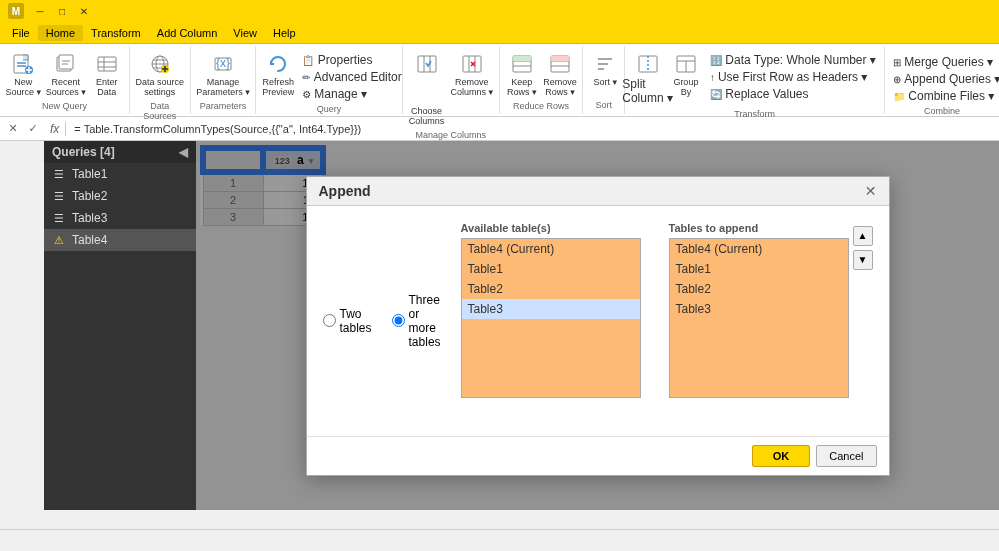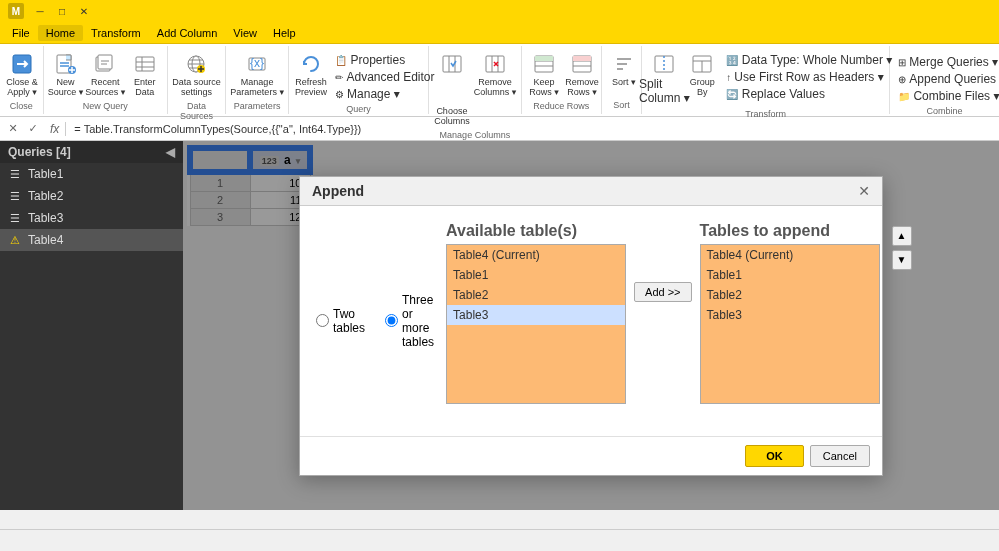--- a/index.html
+++ b/index.html
@@ -124,26 +124,27 @@
     .formula-input { flex: 1; font-size: 11px; color: #333; border: none; outline: none; padding: 0 4px; background: transparent; }
 
     
     .main-layout {
       display: flex;
       height: calc(551px - 22px - 22px - 72px - 24px - 22px);
     }
 
     
     .sidebar {
-      width: 183px;
+      width: 152px;
       background: #333;
       color: #fff;
       display: flex;
       flex-direction: column;
       flex-shrink: 0;
+      margin-left: 44px;
     }
     .sidebar-header {
       display: flex;
       align-items: center;
       justify-content: space-between;
       padding: 4px 8px;
       background: #2a2a2a;
       font-size: 11px;
       font-weight: bold;
       color: #ccc;
@@ -230,21 +231,21 @@
       padding: 6px 12px;
     }
     .modal-title { font-size: 14px; font-weight: bold; color: #333; }
     .modal-close { cursor: pointer; font-size: 14px; color: #666; border: none; background: transparent; }
     .modal-body { padding: 16px; flex: 1; display: flex; flex-direction: row; gap: 12px; }
     .modal-radio-row { display: flex; gap: 20px; align-items: center; }
     .modal-radio-label { display: flex; align-items: center; gap: 4px; font-size: 11px; cursor: pointer; }
     .modal-radio-label input[type=radio] { margin: 0; cursor: pointer; }
     .modal-tables-row { display: flex; gap: 8px; align-items: flex-start; flex: 1; }
     .table-box { display: flex; flex-direction: column; gap: 4px; }
-    .table-box-label { font-size: 16px; color: #555; font-weight: bold; }
+    .table-box-label { font-size: 11px; color: #555; font-weight: bold; }
     .table-list {
       width: 180px;
       height: 160px;
       border: 1px solid #aaa;
       background: #fdba74;
       overflow-y: auto;
       font-size: 11px;
     }
     .table-list-item {
       padding: 3px 6px;
@@ -255,21 +256,21 @@
     .add-btn-area { display: flex; align-items: center; padding-top: 60px; }
     .add-btn {
       background: #f0f0f0;
       border: 1px solid #aaa;
       padding: 3px 10px;
       font-size: 11px;
       cursor: pointer;
       border-radius: 2px;
       white-space: nowrap;
     }
-    .append-right { display: flex; gap: 12px; align-items: flex-start; }
+    .append-right { display: flex; gap: 4px; align-items: flex-start; margin-left: 20px; }
     .arrow-btns { display: flex; flex-direction: column; gap: 4px; padding-top: 4px; }
     .arrow-btn {
       width: 20px;
       height: 20px;
       background: #f0f0f0;
       border: 1px solid #aaa;
       cursor: pointer;
       display: flex;
       align-items: center;
       justify-content: center;
@@ -337,36 +338,20 @@
   <div class="menu-item active">Home</div>
   <div class="menu-item">Transform</div>
   <div class="menu-item">Add Column</div>
   <div class="menu-item">View</div>
   <div class="menu-item">Help</div>
 </div>
 
 <div class="ribbon">
   <div class="ribbon-content">
 
-    <div class="ribbon-group">
-      <div class="ribbon-group-content">
-        <div class="ribbon-btn">
-          <div class="ribbon-btn-icon">
-            <svg width="24" height="24" viewBox="0 0 24 24">
-                <rect x="3" y="3" width="18" height="18" rx="2" fill="#4a90d9" stroke="#2a70b9" stroke-width="1"></rect>
-                <line x1="7" y1="12" x2="17" y2="12" stroke="white" stroke-width="2"></line>
-                <polyline points="14,9 17,12 14,15" fill="none" stroke="white" stroke-width="2"></polyline>
-              </svg>
-          </div>
-          <span style="white-space:pre;text-align:center;font-size:9px;">Close &amp;
-Apply ▾</span>
-        </div>
-      </div>
-      <div class="ribbon-group-label">Close</div>
-    </div>
 
     <div class="ribbon-group">
       <div class="ribbon-group-content">
         <div class="ribbon-btn">
           <div class="ribbon-btn-icon">
             <svg width="22" height="22">
                 <rect x="2" y="2" width="14" height="18" rx="1" fill="#fff" stroke="#888" stroke-width="1"></rect>
                 <polyline points="11,2 16,2 16,7 11,7" fill="#c8e8ff" stroke="#888" stroke-width="1"></polyline>
                 <line x1="5" y1="10" x2="14" y2="10" stroke="#4a90d9" stroke-width="1.5"></line>
                 <line x1="5" y1="13" x2="14" y2="13" stroke="#4a90d9" stroke-width="1.5"></line>
@@ -699,23 +684,20 @@
             <div class="table-box">
               <span class="table-box-label">Available table(s)</span>
               <div class="table-list">
                 <div class="table-list-item">Table4 (Current)</div>
                 <div class="table-list-item">Table1</div>
                 <div class="table-list-item">Table2</div>
                 <div class="table-list-item selected">Table3</div>
               </div>
             </div>
 
-            <div class="add-btn-area">
-              <button class="add-btn">Add &gt;&gt;</button>
-            </div>
 
             <div class="append-right">
               <div class="table-box">
                 <span class="table-box-label">Tables to append</span>
                 <div class="table-list">
                   <div class="table-list-item">Table4 (Current)</div>
                   <div class="table-list-item">Table1</div>
                   <div class="table-list-item">Table2</div>
                   <div class="table-list-item">Table3</div>
                 </div>

